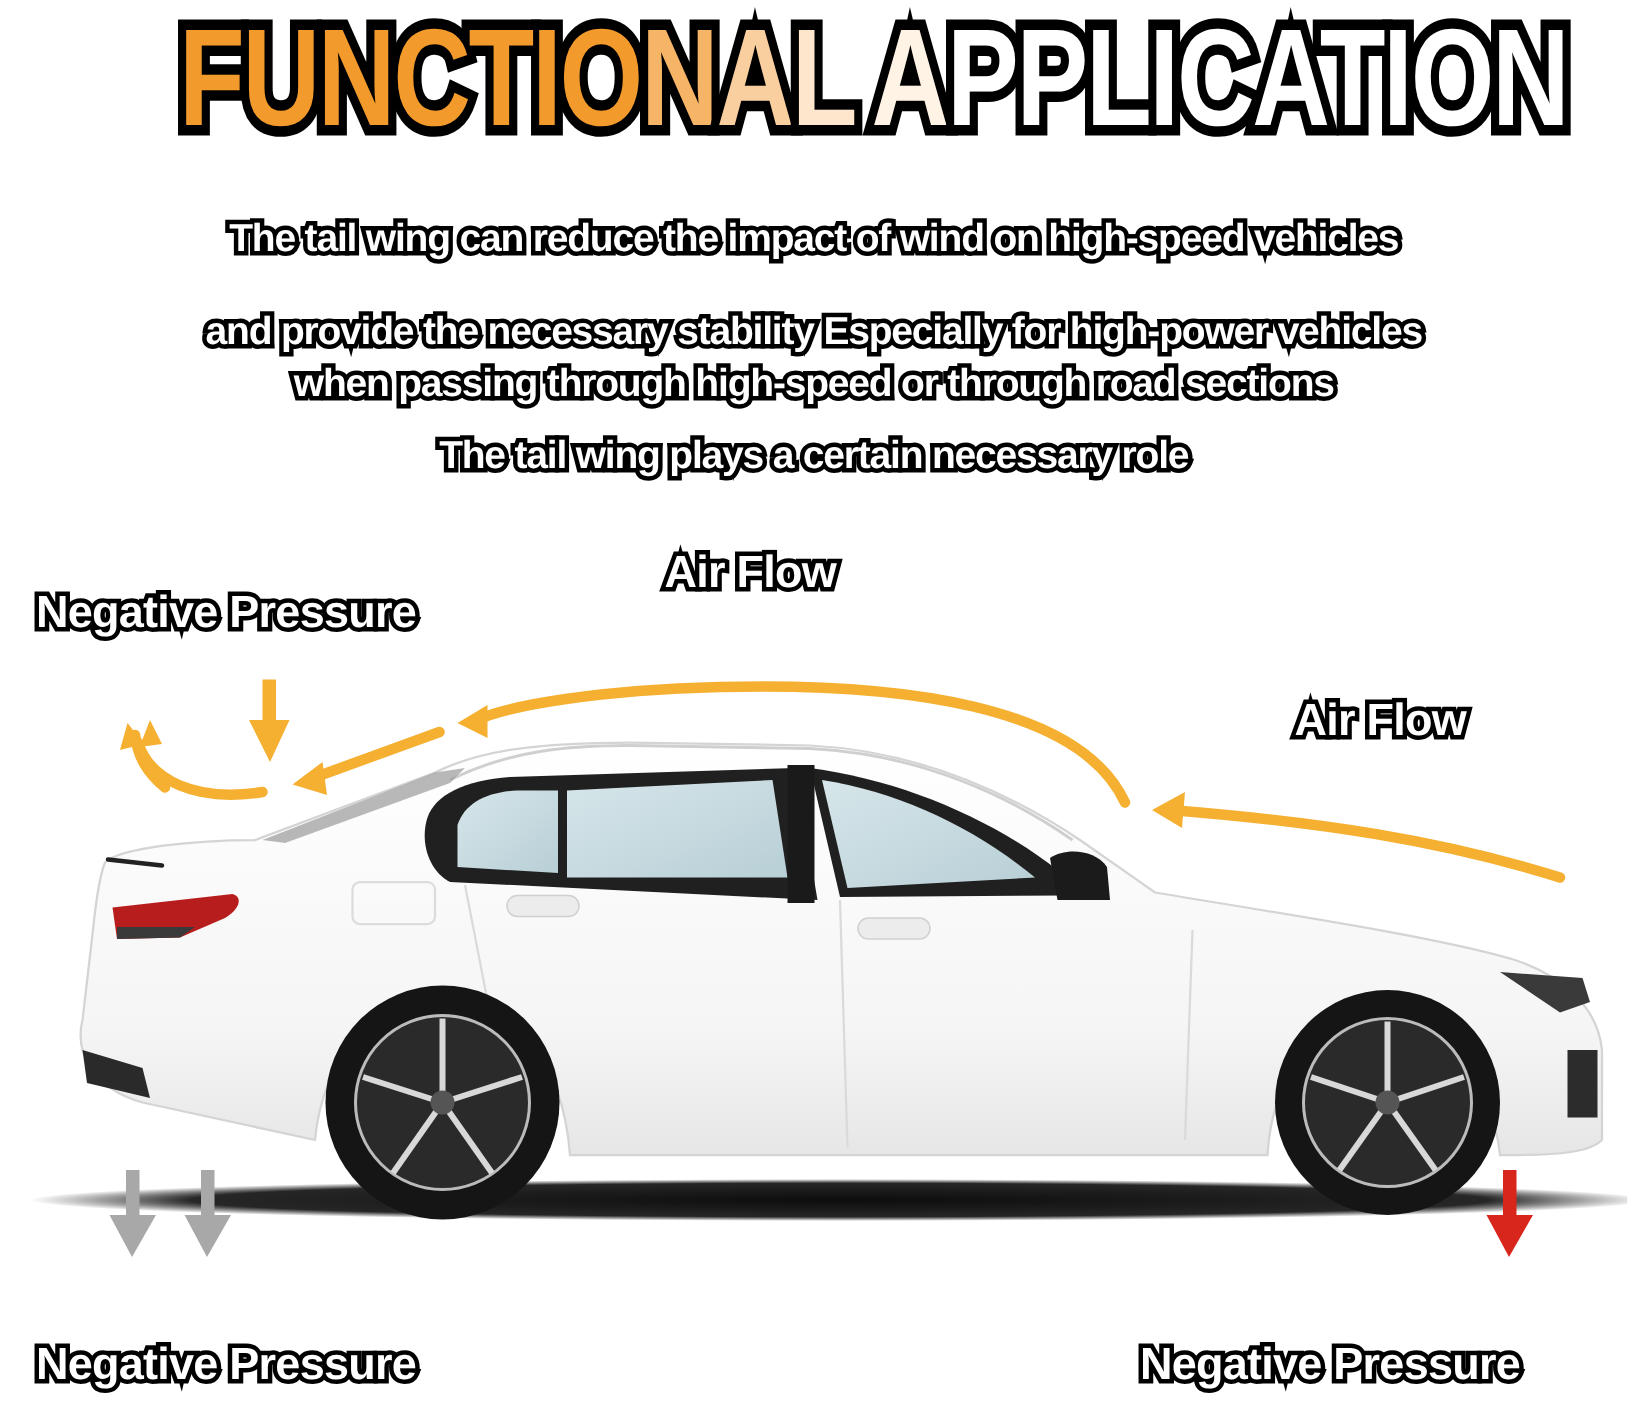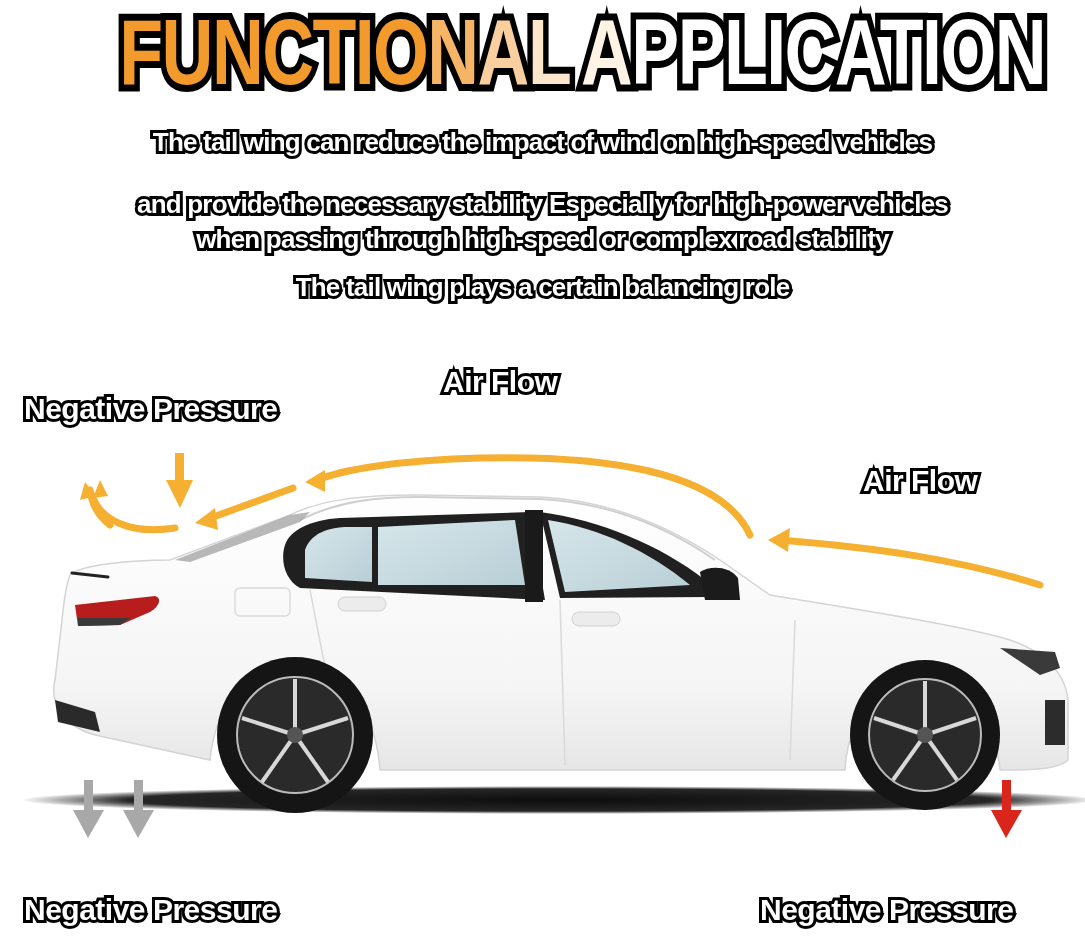--- a/index.html
+++ b/index.html
@@ -23,36 +23,36 @@
   .t-orange { color: #f39a2c; }
   .t-grad1 { color: #f6b467; }
   .t-grad2 { color: #f9cfa0; }
   .t-grad3 { color: #fde6cc; }
   .t-grad4 { color: #fff3e6; }
   .t-white { color: #ffffff; }
   .desc {
     position: absolute; left: 0; width: 1085px; text-align: center;
     font-family: "Liberation Sans", sans-serif; font-weight: bold; font-size: 26px;
     color: #fff; paint-order: stroke fill; -webkit-text-stroke: 6px #000;
-    letter-spacing: -0.8px; white-space: nowrap;
+    letter-spacing: -0.8px; white-space: nowrap; margin-top: 16px;
   }
   .label { font-size: 30px; letter-spacing: -0.5px; }
   svg.scene { position: absolute; left: 0; top: 0; }
 </style>
 </head>
 <body>
 
 <div class="title">
   <span class="t-orange">FUNCTIO</span><span class="t-grad1">N</span><span class="t-grad2">A</span><span class="t-grad3">L</span><span style="display:inline-block;width:14px"></span><span class="t-grad4">A</span><span class="t-white">PPLICATION</span>
 </div>
 
 <div class="desc" style="top:127px">The tail wing can reduce the impact of wind on high-speed vehicles</div>
 <div class="desc" style="top:189px">and provide the necessary stability Especially for high-power vehicles</div>
-<div class="desc" style="top:224px">when passing through high-speed or complex road stability</div>
-<div class="desc" style="top:272px">The tail wing plays a certain balancing role</div>
+<div class="desc" style="top:224px">when passing through high-speed or through road sections</div>
+<div class="desc" style="top:272px">The tail wing plays a certain necessary role</div>
 
 <svg class="scene" width="1085" height="938" viewBox="0 0 1085 938">
   <defs>
     <radialGradient id="shadow" cx="50%" cy="50%" r="50%">
       <stop offset="0%" stop-color="#000" stop-opacity="0.95"></stop>
       <stop offset="80%" stop-color="#000" stop-opacity="0.85"></stop>
       <stop offset="100%" stop-color="#000" stop-opacity="0"></stop>
     </radialGradient>
     <linearGradient id="bodyShade" x1="0" y1="0" x2="0" y2="1">
       <stop offset="0%" stop-color="#ffffff"></stop>

